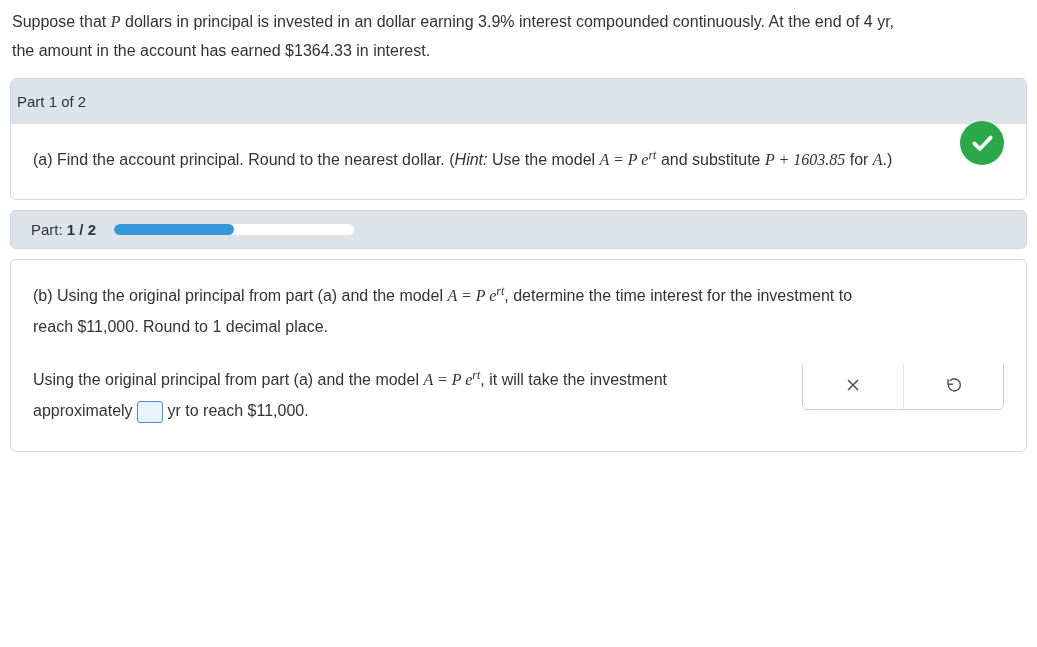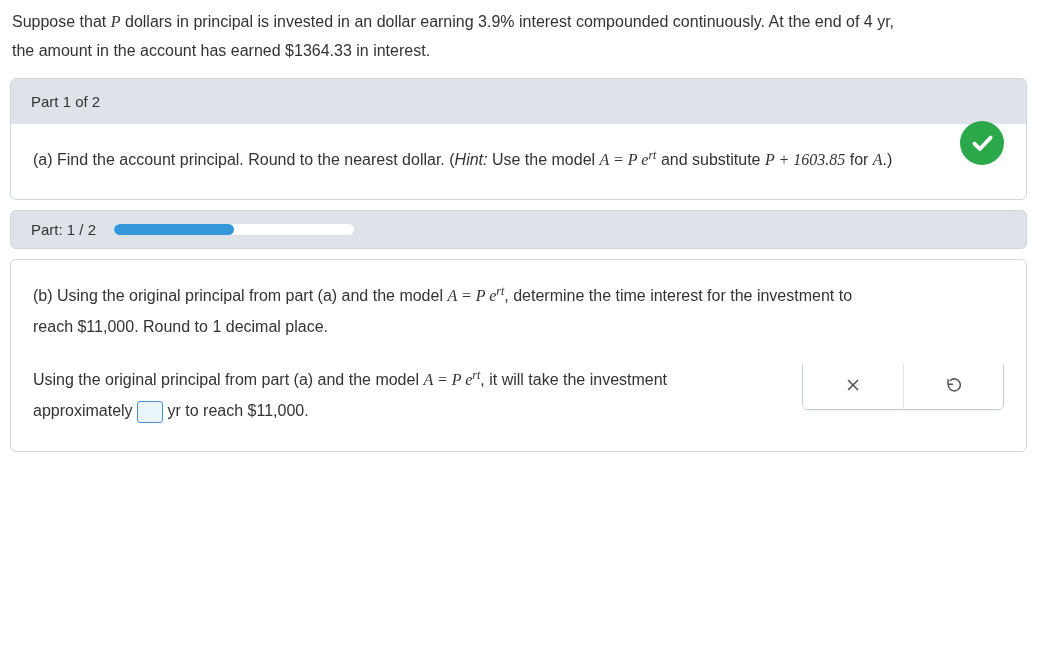--- a/index.html
+++ b/index.html
@@ -20,21 +20,21 @@
   .math { font-family: 'Times New Roman', serif; font-style: italic; }
   .section {
     border: 1px solid #d0d6dc;
     border-radius: 6px;
     margin: 10px 2px;
     overflow: hidden;
     background: #fff;
   }
   .section-header {
     background: #dde3e8;
-    padding: 14px 20px;
+    padding: 14px 6px;
     font-size: 15px;
     position: relative;
   }
   .section-body {
     padding: 20px 22px 24px 22px;
     line-height: 1.9;
   }
   .check-badge {
     position: absolute;
     right: 22px;
@@ -62,21 +62,21 @@
     border-radius: 6px;
     background: #dde3e8;
     padding: 10px 20px;
     margin: 10px 2px;
     display: flex;
     align-items: center;
     gap: 18px;
     font-size: 15px;
   }
   .progress-label { font-weight: normal; }
-  .progress-label b { font-weight: normal; }
+  .progress-label b { font-weight: bold; }
   .progress-bar {
     width: 240px;
     height: 11px;
     background: #fff;
     border-radius: 6px;
     overflow: hidden;
     position: relative;
   }
   .progress-fill {
     height: 100%;

